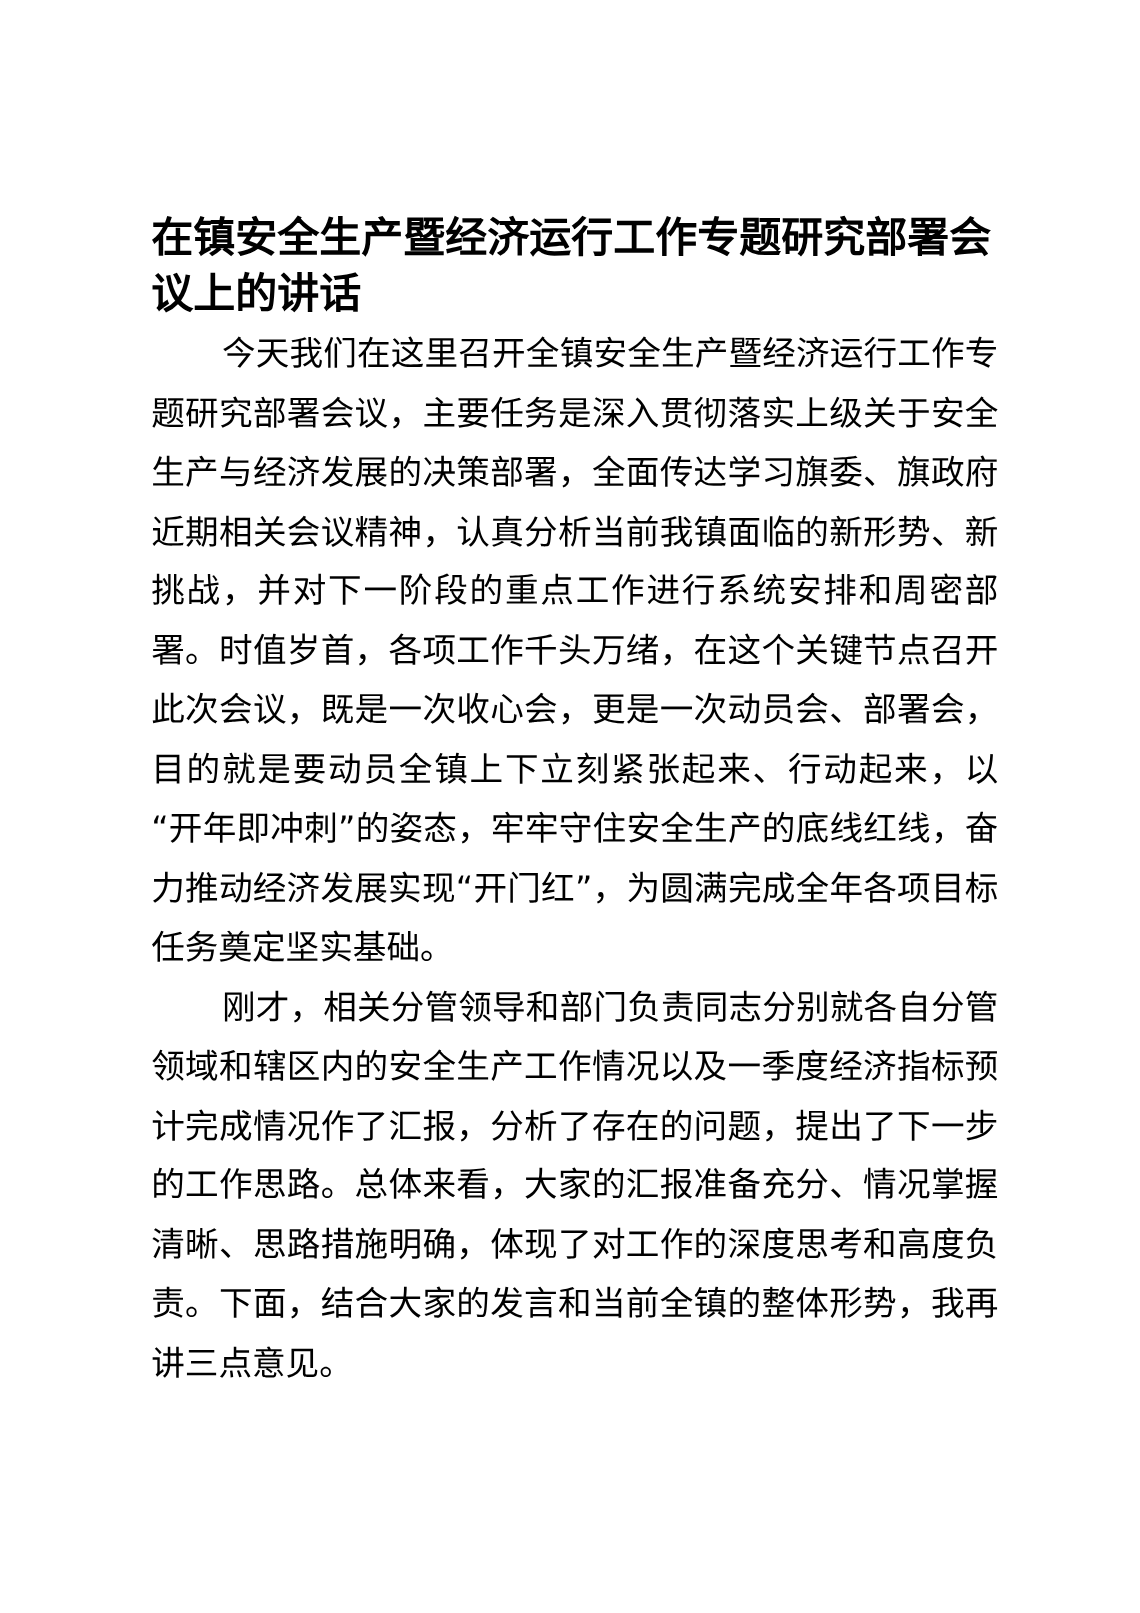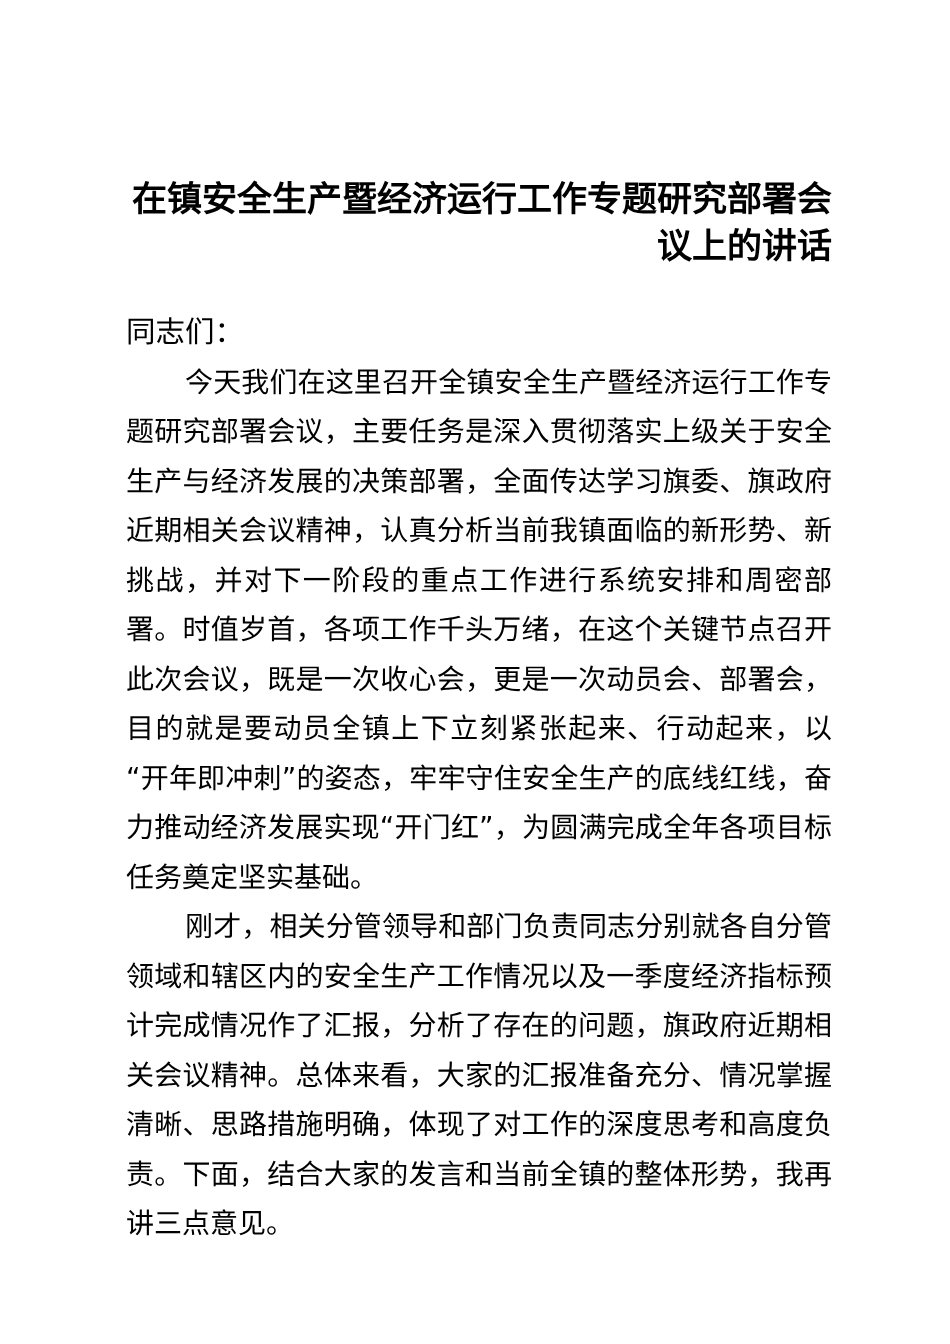--- a/index.html
+++ b/index.html
@@ -25,21 +25,21 @@
     position: absolute;
     left: 126px;
     top: 0;
     width: 706px;
   }
 
   .doc-title {
     font-size: 35px;
     line-height: 47px;
     font-weight: 700;
-    text-align: right;
+    text-align: left;
     letter-spacing: 0px;
     margin: 0;
     padding-top: 176px;
     word-break: break-all;
   }
 
   .salutation {
     font-size: 29.5px;
     line-height: 49.5px;
     margin: 0;
@@ -60,20 +60,19 @@
   }
 </style>
 </head>
 <body>
 
 <div class="page">
   <div class="doc-body">
 
     <h1 class="doc-title">在镇安全生产暨经济运行工作专题研究部署会议上的讲话</h1>
 
-    <p class="salutation">同志们：</p>
 
     <p class="para">今天我们在这里召开全镇安全生产暨经济运行工作专题研究部署会议，主要任务是深入贯彻落实上级关于安全生产与经济发展的决策部署，全面传达学习旗委、旗政府近期相关会议精神，认真分析当前我镇面临的新形势、新挑战，并对下一阶段的重点工作进行系统安排和周密部署。时值岁首，各项工作千头万绪，在这个关键节点召开此次会议，既是一次收心会，更是一次动员会、部署会，目的就是要动员全镇上下立刻紧张起来、行动起来，以“开年即冲刺”的姿态，牢牢守住安全生产的底线红线，奋力推动经济发展实现“开门红”，为圆满完成全年各项目标任务奠定坚实基础。</p>
 
-    <p class="para">刚才，相关分管领导和部门负责同志分别就各自分管领域和辖区内的安全生产工作情况以及一季度经济指标预计完成情况作了汇报，分析了存在的问题，旗政府近期相关会议精神。总体来看，大家的汇报准备充分、情况掌握清晰、思路措施明确，体现了对工作的深度思考和高度负责。下面，结合大家的发言和当前全镇的整体形势，我再讲三点意见。</p>
+    <p class="para">刚才，相关分管领导和部门负责同志分别就各自分管领域和辖区内的安全生产工作情况以及一季度经济指标预计完成情况作了汇报，分析了存在的问题，提出了下一步的工作思路。总体来看，大家的汇报准备充分、情况掌握清晰、思路措施明确，体现了对工作的深度思考和高度负责。下面，结合大家的发言和当前全镇的整体形势，我再讲三点意见。</p>
 
   </div>
 </div>
 
 </body></html>

